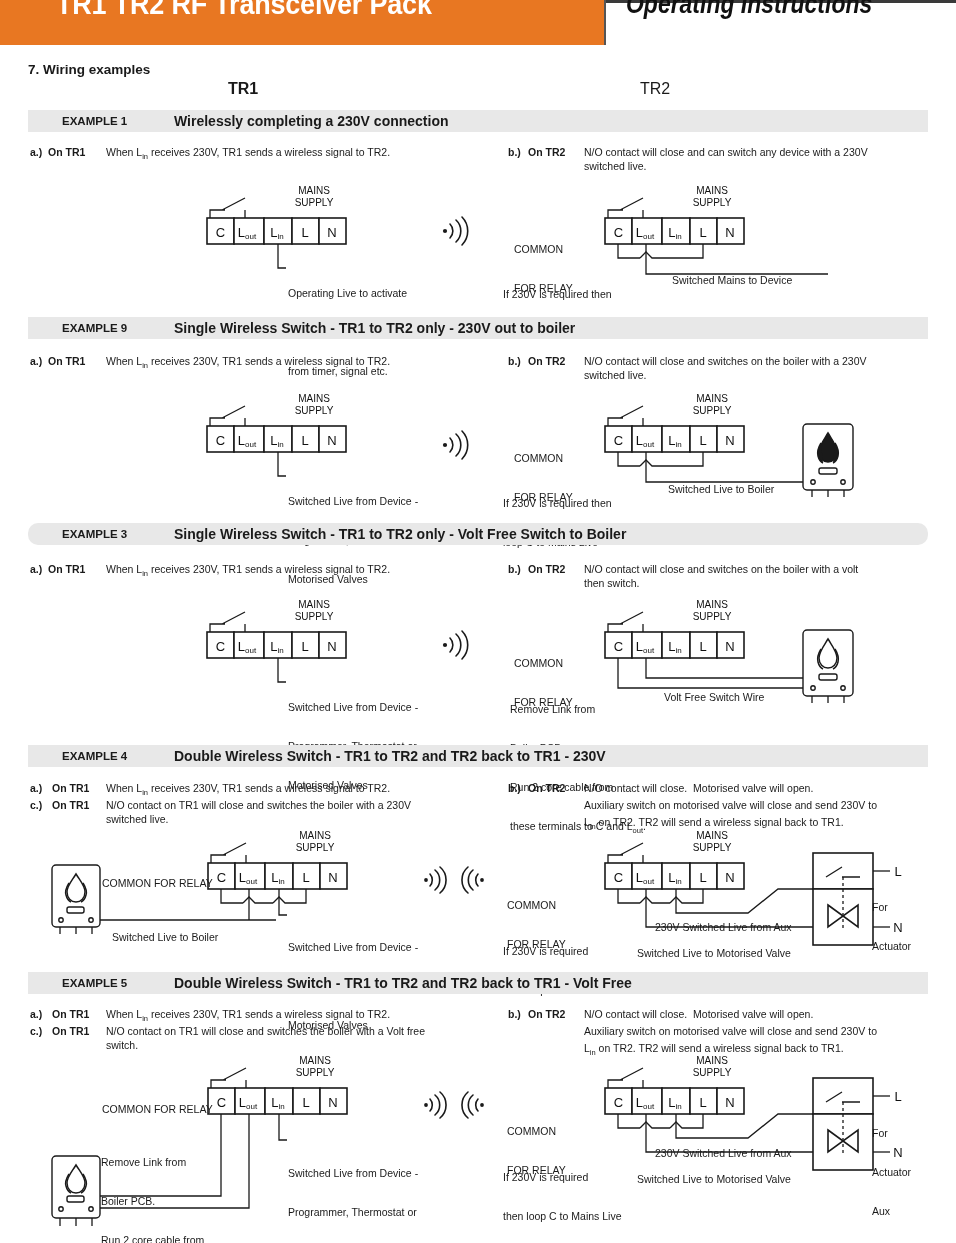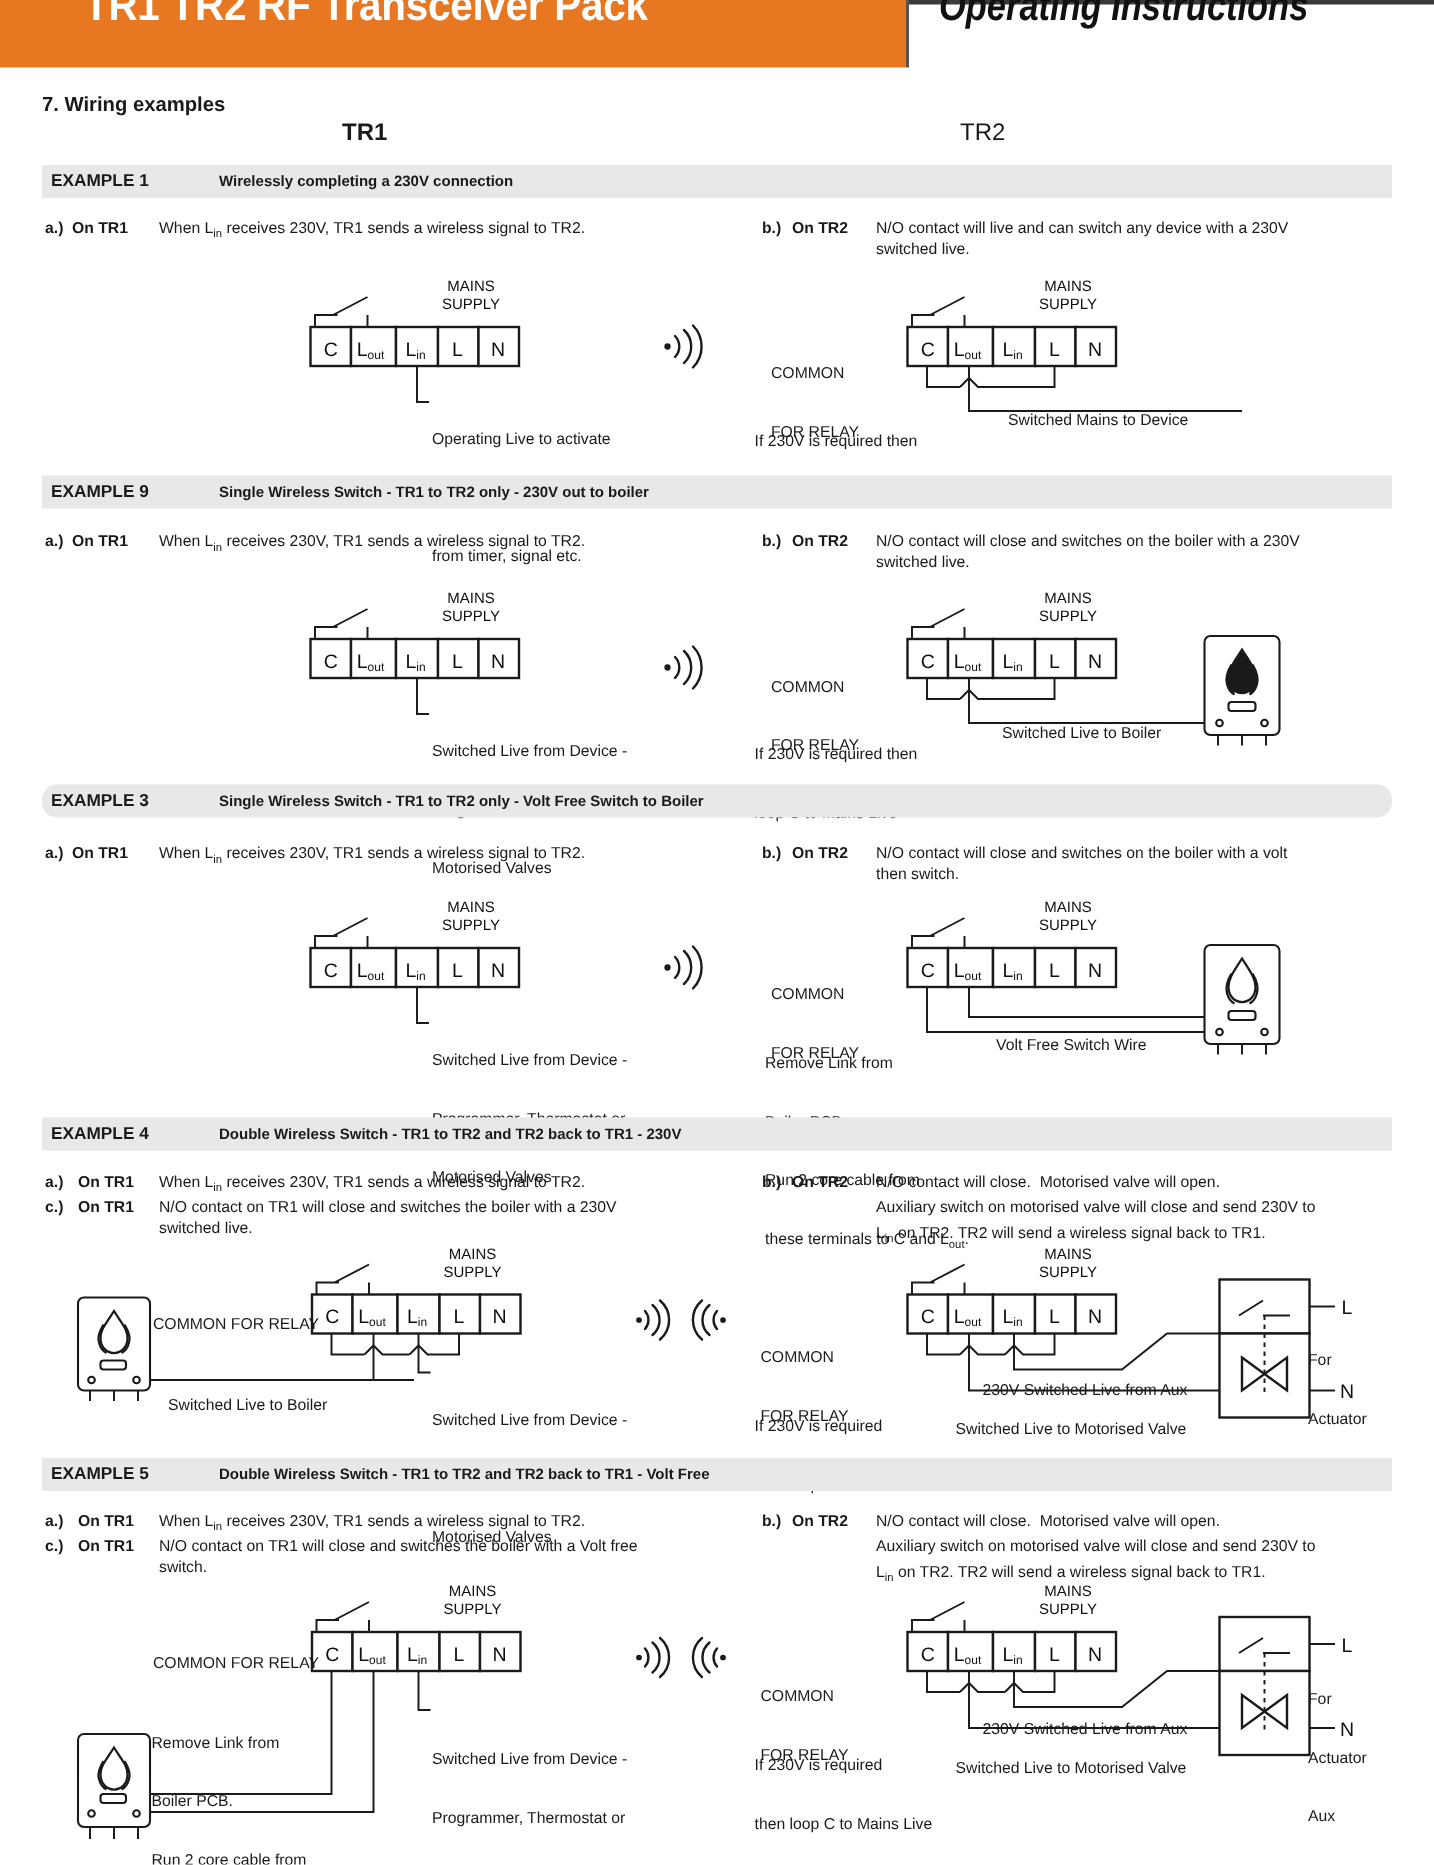--- a/index.html
+++ b/index.html
@@ -46,24 +46,24 @@
     position:absolute; left:28px; top:62px;
     font-size:13.5px; font-weight:bold;
   }
   .col-tr1 { position:absolute; left:228px; top:80px; font-size:16px; font-weight:bold; }
   .col-tr2 { position:absolute; left:640px; top:80px; font-size:16px; font-weight:normal; }
 
   
   .band {
     position:absolute; left:28px; width:900px; height:22px;
     background:#E8E8E8;
-    display:flex; align-items:center;
+    display:flex; align-items:center;padding-left:28px;
   }
   .band .bno { width:118px; padding-left:6px; font-size:11.5px; font-weight:bold; }
-  .band .btitle { font-size:10px; font-weight:bold; }
+  .band .btitle { font-size:14px; font-weight:bold; }
 
   
   .t { position:absolute; font-size:10.5px; line-height:13px; white-space:pre; }
   .tb { font-weight:bold; }
 
   
   .dg { position:absolute; }
   svg { display:block; overflow:visible; }
   .wire { fill:none; stroke:#1a1a1a; stroke-width:1.3; }
   .blk  { fill:#fff; stroke:#1a1a1a; stroke-width:1.6; }
@@ -130,21 +130,21 @@
 <svg width="34" height="34" viewBox="0 0 34 34">
   <circle class="rfd" cx="5" cy="17" r="2.1"></circle>
   <path class="rf" d="M10 10 A10 10 0 0 1 10 24"></path>
   <path class="rf" d="M16 6 A15 15 0 0 1 16 28"></path>
   <path class="rf" d="M22 3 A20 20 0 0 1 22 31"></path>
 </svg>
 </div>
 
 <div class="t tb" style="left:508px; top:146px;">b.)</div>
 <div class="t tb" style="left:528px; top:146px;">On TR2</div>
-<div class="t" style="left:584px; top:146px;">N/O contact will live and can switch any device with a 230V</div>
+<div class="t" style="left:584px; top:146px;">N/O contact will close and can switch any device with a 230V</div>
 <div class="t" style="left:584px; top:160px;">switched live.</div>
 
 <div class="t" style="left:514px; top:217px;">
   <div>COMMON</div>
   <div>FOR RELAY</div>
 </div>
 
 <div class="dg" style="left:598px; top:182px;">
 <svg width="300" height="110" viewBox="0 0 300 110">
   <g>

